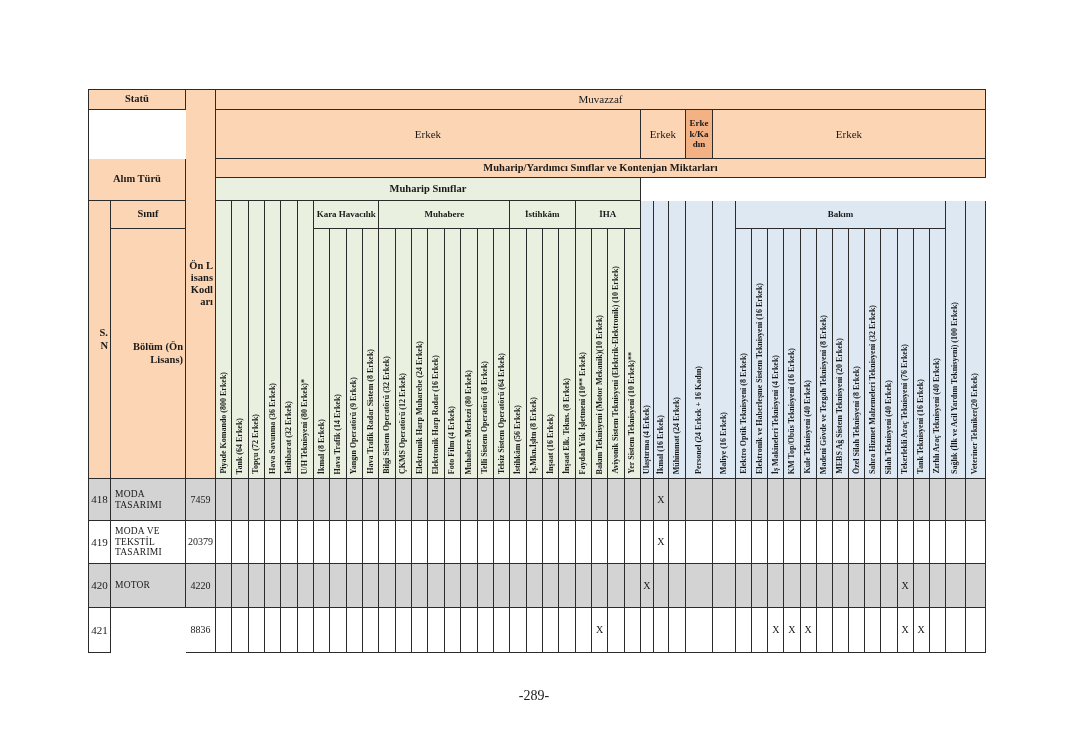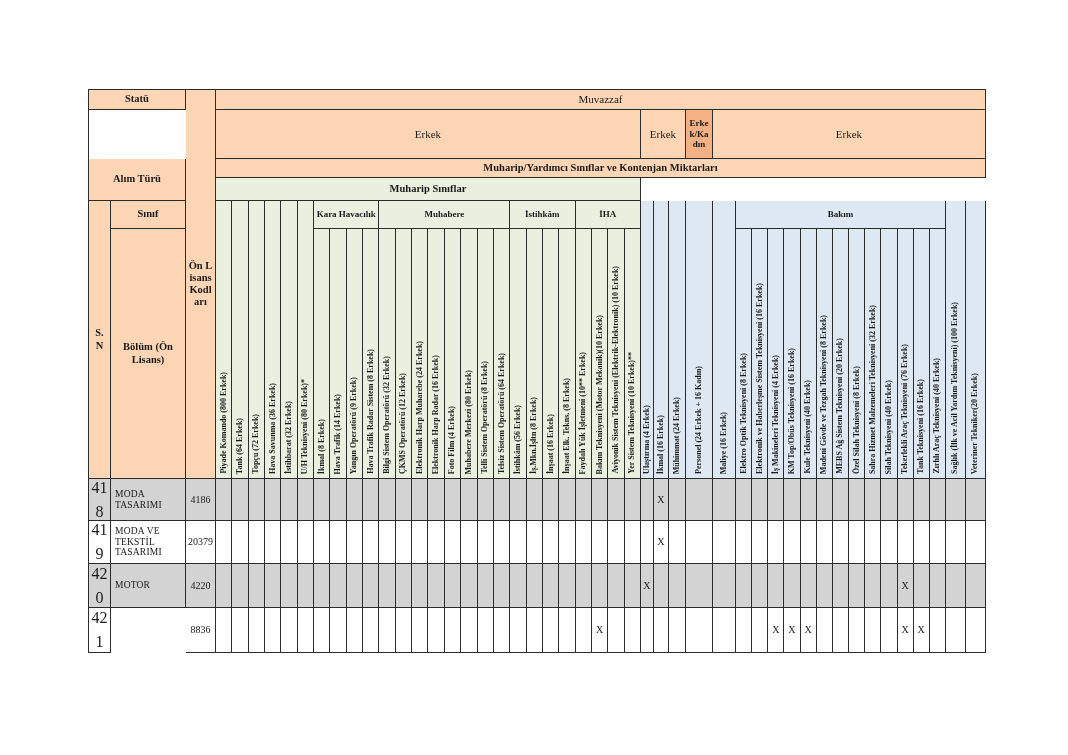--- a/index.html
+++ b/index.html
@@ -22,21 +22,21 @@
     border-bottom:1px solid var(--line,#2b2b2b);
     text-align:center;overflow:hidden;box-sizing:border-box;
     background:#ffffff;line-height:1.15;
   }
   .orange{background:var(--orange,#fcd5b4);}
   .orange-dark{background:var(--orange-dark,#f4b183);}
   .green{background:var(--green,#e9f0df);}
   .blue{background:var(--blue,#dde8f2);}
   .gray{background:var(--gray,#d3d3d3);}
   .hdr-lg{font-size:11px;font-weight:normal;}
-  .hdr-md{font-size:10.5px;font-weight:bold;}
+  .hdr-md{font-size:10.5px;font-weight:bold;text-align:right;}
   .hdr-sm{font-size:9px;font-weight:bold;}
   .wrap{white-space:normal;word-break:break-all;padding:0 2px;}
   .vcell{align-items:flex-end;padding-bottom:4px;}
   .vtext{
     writing-mode:vertical-rl;transform:rotate(180deg);
     white-space:nowrap;font-size:8px;font-weight:bold;line-height:1;
   }
   .p-statu{grid-area:1/1/2/3;}
   .p-cinsiyet{grid-area:2/1/3/3;}
   .p-alim{grid-area:3/1/5/3;}
@@ -45,21 +45,21 @@
   .p-bolum{grid-area:6/2/7/3;}
   .p-kod{grid-area:1/3/7/4;}
   .p-muvazzaf{grid-area:1/4/2/50;}
   .p-erkek1{grid-area:2/4/3/30;}
   .p-erkek2{grid-area:2/30/3/33;}
   .p-erkekkadin{grid-area:2/33/3/34;}
   .p-erkek3{grid-area:2/34/3/50;}
   .p-kontenjan{grid-area:3/4/4/50;}
   .p-muharip{grid-area:4/4/5/30;}
   .p-yardimci{grid-area:4/30/5/50;}
-  .sn-cell{font-size:16px;font-weight:normal;word-break:break-all;line-height:1.5;padding:0 0;}
+  .sn-cell{font-size:11px;font-weight:normal;word-break:break-all;line-height:1.5;padding:0 0;}
   .bolum-cell{justify-content:flex-start;text-align:left;font-size:9.5px;padding:2px 4px;white-space:normal;letter-spacing:.2px;}
   .kod-cell{font-size:10px;}
   .mark-cell{font-size:10px;}
   #page-number{
     position:absolute;left:0;top:688px;width:1068px;text-align:center;
     font-size:14px;color:#1a1a1a;
   }
 </style>
 </head>
 <body>
@@ -217,21 +217,21 @@
         <span class="vtext">Zırhlı Araç Teknisyeni (40 Erkek)</span>
       </div>
       <div class="cell blue vcell" style="grid-area: 5 / 48 / 7 / 49;">
         <span class="vtext">Sağlık (İlk ve Acil Yardım Teknisyeni) (100 Erkek)</span>
       </div>
       <div class="cell blue vcell" style="grid-area: 5 / 49 / 7 / 50;">
         <span class="vtext">Veteriner Tekniker(20 Erkek)</span>
       </div>
       <div class="cell gray sn-cell" style="grid-area: 7 / 1 / 8 / 2;">418</div>
       <div class="cell gray bolum-cell" style="grid-area: 7 / 2 / 8 / 3;">MODA TASARIMI</div>
-      <div class="cell gray kod-cell" style="grid-area: 7 / 3 / 8 / 4;">4186</div>
+      <div class="cell gray kod-cell" style="grid-area: 7 / 3 / 8 / 4;">7459</div>
       <div class="cell gray mark-cell" style="grid-area: 7 / 4 / 8 / 5;"></div>
       <div class="cell gray mark-cell" style="grid-area: 7 / 5 / 8 / 6;"></div>
       <div class="cell gray mark-cell" style="grid-area: 7 / 6 / 8 / 7;"></div>
       <div class="cell gray mark-cell" style="grid-area: 7 / 7 / 8 / 8;"></div>
       <div class="cell gray mark-cell" style="grid-area: 7 / 8 / 8 / 9;"></div>
       <div class="cell gray mark-cell" style="grid-area: 7 / 9 / 8 / 10;"></div>
       <div class="cell gray mark-cell" style="grid-area: 7 / 10 / 8 / 11;"></div>
       <div class="cell gray mark-cell" style="grid-area: 7 / 11 / 8 / 12;"></div>
       <div class="cell gray mark-cell" style="grid-area: 7 / 12 / 8 / 13;"></div>
       <div class="cell gray mark-cell" style="grid-area: 7 / 13 / 8 / 14;"></div>
@@ -411,13 +411,14 @@
       <div class="cell  mark-cell" style="grid-area: 10 / 41 / 11 / 42;"></div>
       <div class="cell  mark-cell" style="grid-area: 10 / 42 / 11 / 43;"></div>
       <div class="cell  mark-cell" style="grid-area: 10 / 43 / 11 / 44;"></div>
       <div class="cell  mark-cell" style="grid-area: 10 / 44 / 11 / 45;"></div>
       <div class="cell  mark-cell" style="grid-area: 10 / 45 / 11 / 46;">X</div>
       <div class="cell  mark-cell" style="grid-area: 10 / 46 / 11 / 47;">X</div>
       <div class="cell  mark-cell" style="grid-area: 10 / 47 / 11 / 48;"></div>
       <div class="cell  mark-cell" style="grid-area: 10 / 48 / 11 / 49;"></div>
       <div class="cell  mark-cell" style="grid-area: 10 / 49 / 11 / 50;"></div>
     </div>
+  <div id="page-number">-289-</div>
 </div>
 
 </body></html>

